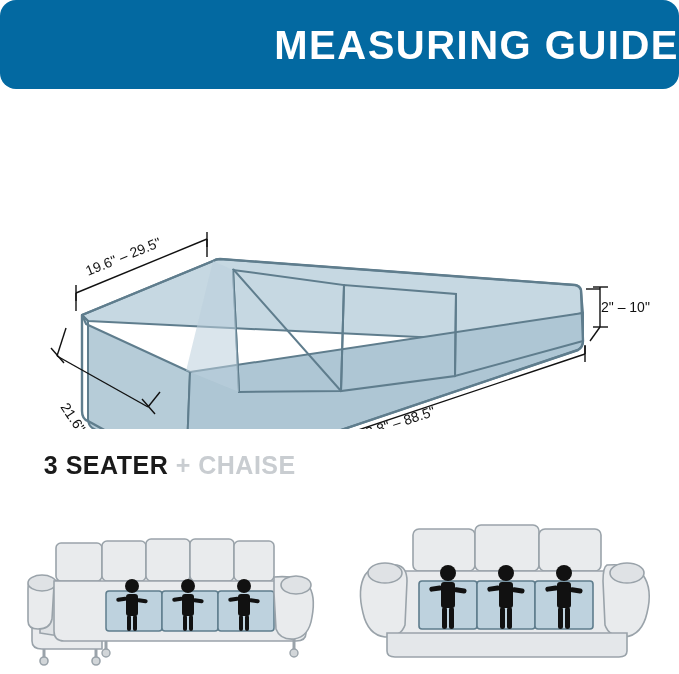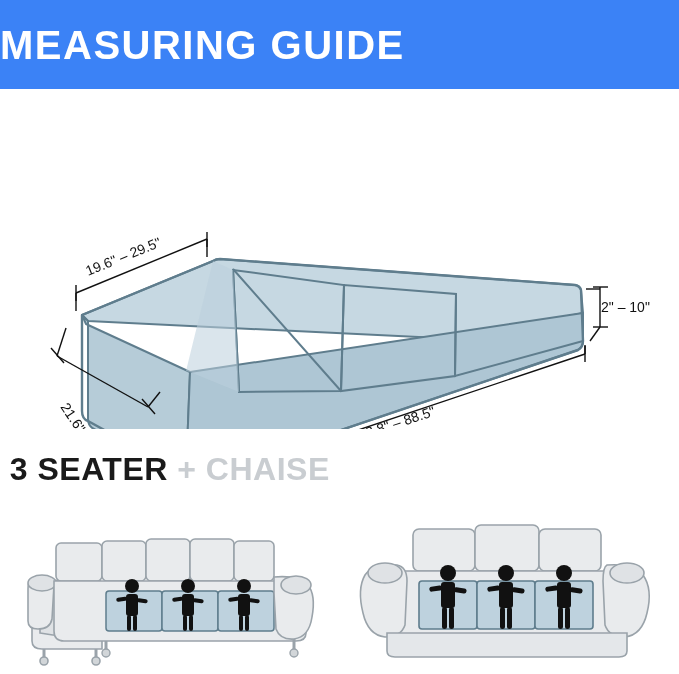--- a/index.html
+++ b/index.html
@@ -15,24 +15,25 @@
     position: relative;
   }
 
   
   #header {
     position: absolute;
     left: 0;
     top: 0;
     width: 679px;
     height: 89px;
-    background: #3b82f6;
+    background: #0369a1;
     display: flex;
     align-items: center;
-    justify-content: flex-start;
+    justify-content: flex-end;
+    border-radius: 16px;
   }
   #header-title {
     color: #ffffff;
     font-size: 40px;
     font-weight: bold;
     letter-spacing: 1.5px;
     font-family: "Liberation Sans", sans-serif;
     text-align: center;
     line-height: 1;
   }
@@ -66,21 +67,21 @@
   .panel {
     position: relative;
     width: 50%;
     height: 100%;
   }
   .panel-title {
     position: absolute;
     top: 22px;
     width: 100%;
     text-align: center;
-    font-size: 32px;
+    font-size: 25px;
     font-weight: bold;
     letter-spacing: 0.5px;
     color: #1a1a1a;
     font-family: "Liberation Sans", sans-serif;
     white-space: nowrap;
   }
   .panel-title .muted { color: #c9cdd1; }
   .panel-title .plus { color: #c9cdd1; font-weight: bold; }
   .panel-figure {
     position: absolute;

